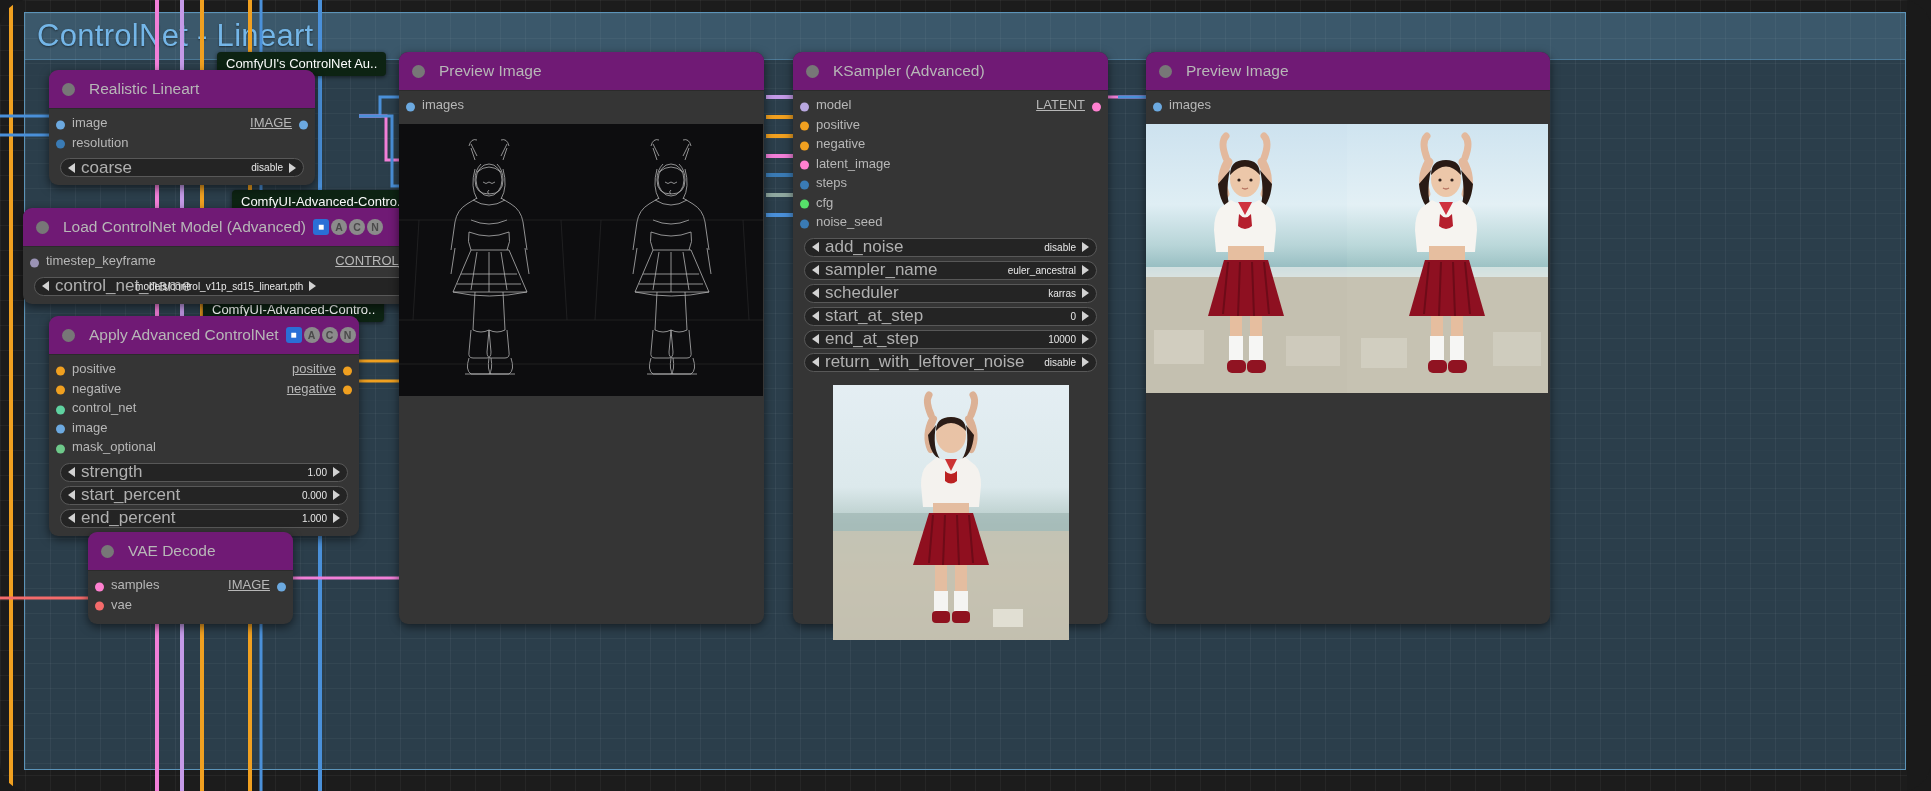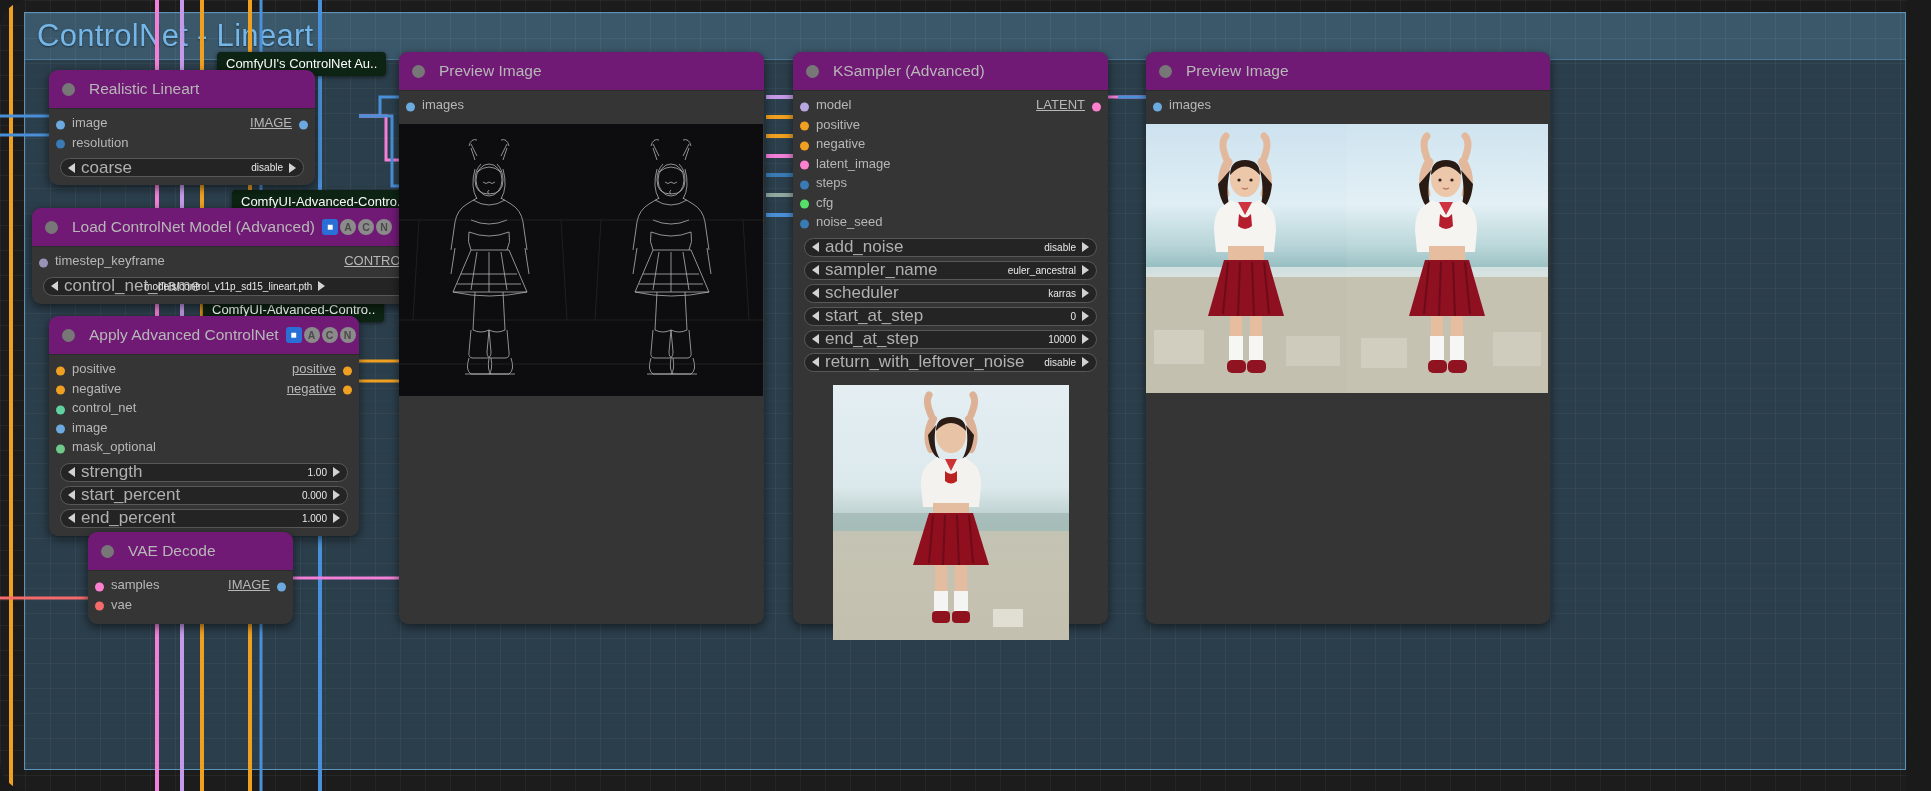--- a/index.html
+++ b/index.html
@@ -231,21 +231,21 @@
       </div>
       <div class="widget">
         <span class="arrow-l"></span>
         <span class="w-name">coarse</span>
         <span class="w-val">disable</span>
         <span class="arrow-r"></span>
       </div>
     </div>
   </div>
 
-  <div class="node" style="left:32px; top:208px; width:432px;">
+  <div class="node" style="left:23px; top:208px; width:432px;">
     <div class="node-header">
       <div class="collapse-dot"></div>
       <div class="node-title">Load ControlNet Model (Advanced)</div>
       <div class="title-badges">
         <span class="badge-sq">■</span>
         <span class="badge-circ">A</span>
         <span class="badge-circ">C</span>
         <span class="badge-circ">N</span>
       </div>
     </div>

